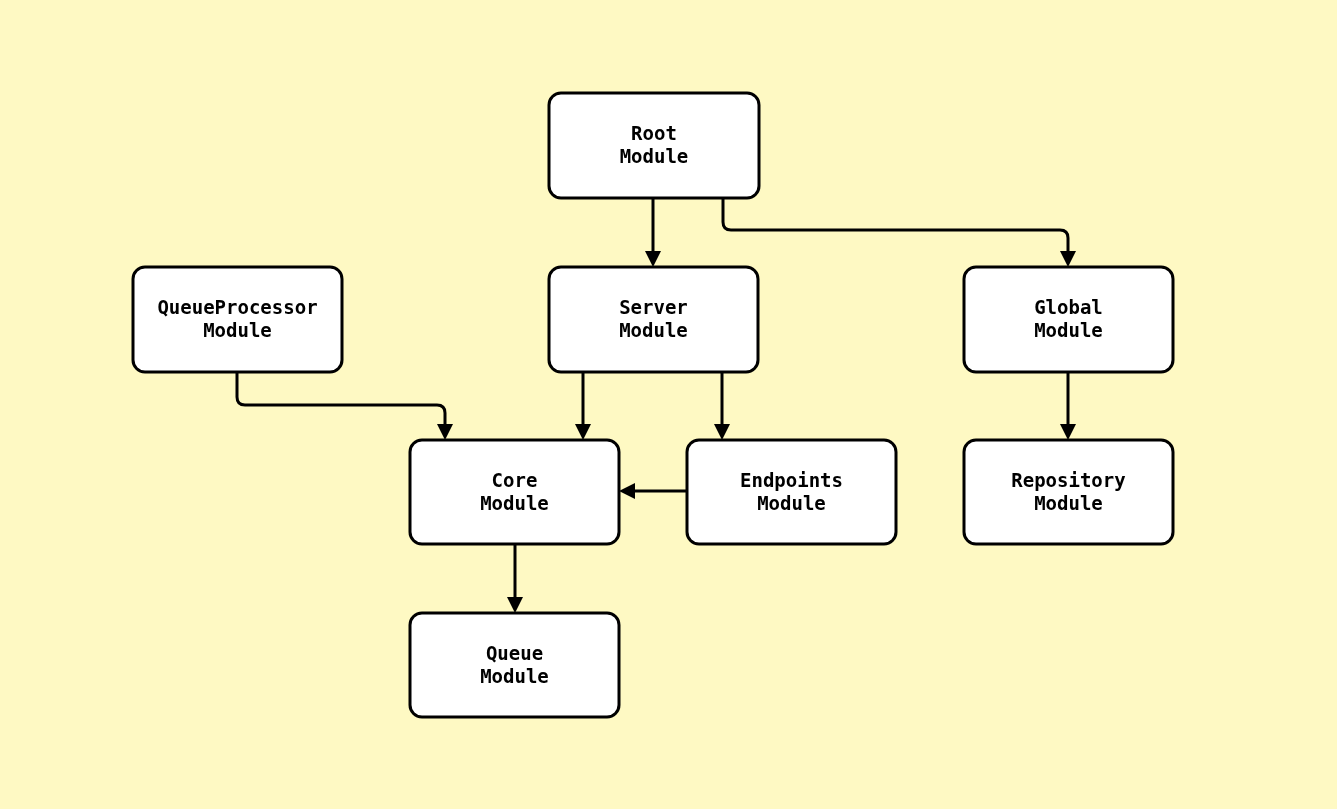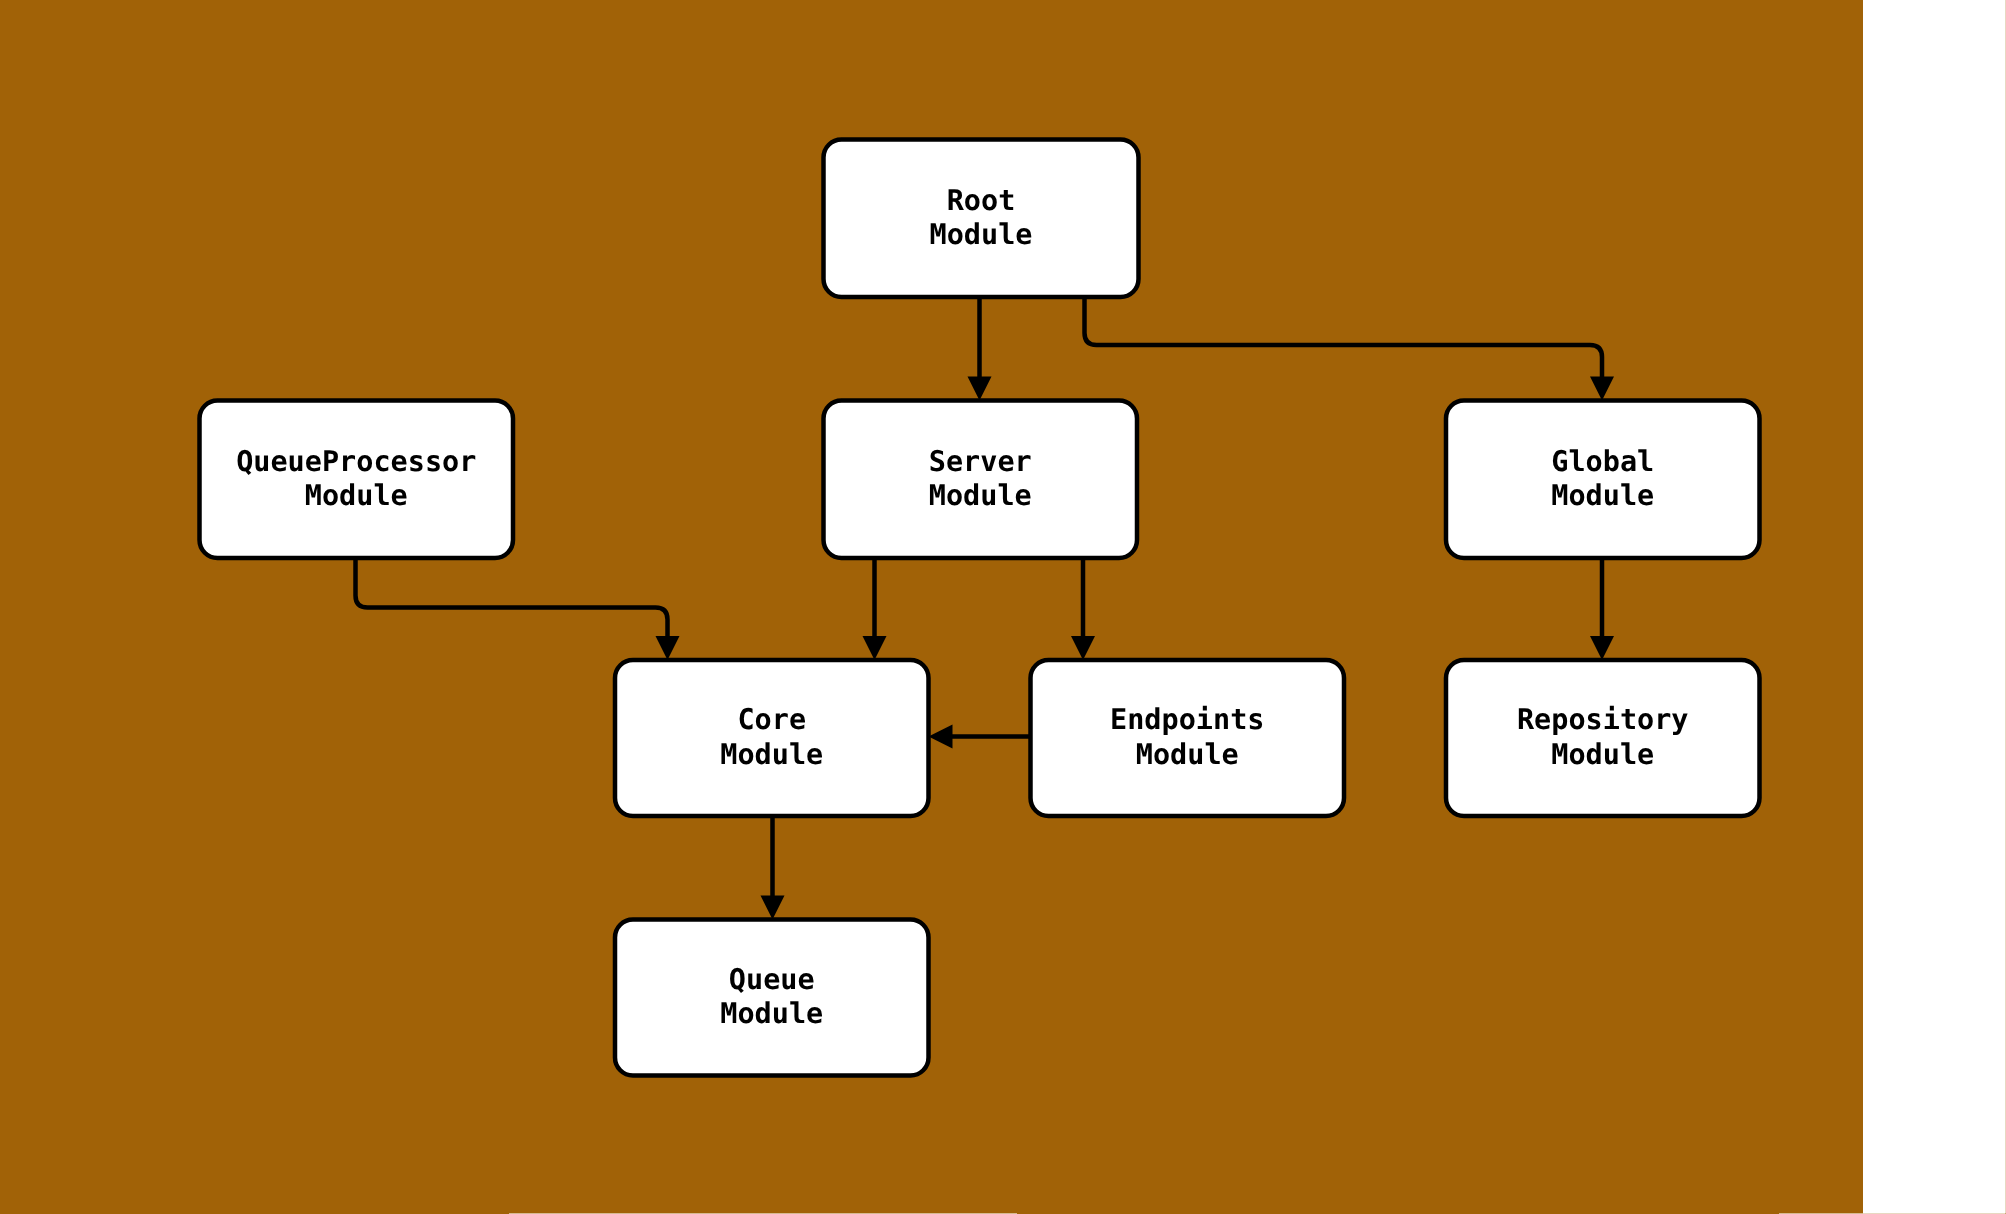--- a/index.html
+++ b/index.html
@@ -8,23 +8,23 @@
     background: #ffffff;
   }
   body {
     width: 1337px;
     height: 809px;
     font-family: "DejaVu Sans Mono", "Liberation Mono", monospace;
     overflow: hidden;
   }
   #diagram-root {
     position: relative;
-    width: 1242px;
+    width: 1337px;
     height: 809px;
-    background: #a16207;
+    background: #fef9c3;
   }
   svg#module-graph {
     display: block;
     width: 1337px;
     height: 809px;
   }
   .node-box {
     fill: #ffffff;
     stroke: #000000;
     stroke-width: 3;

